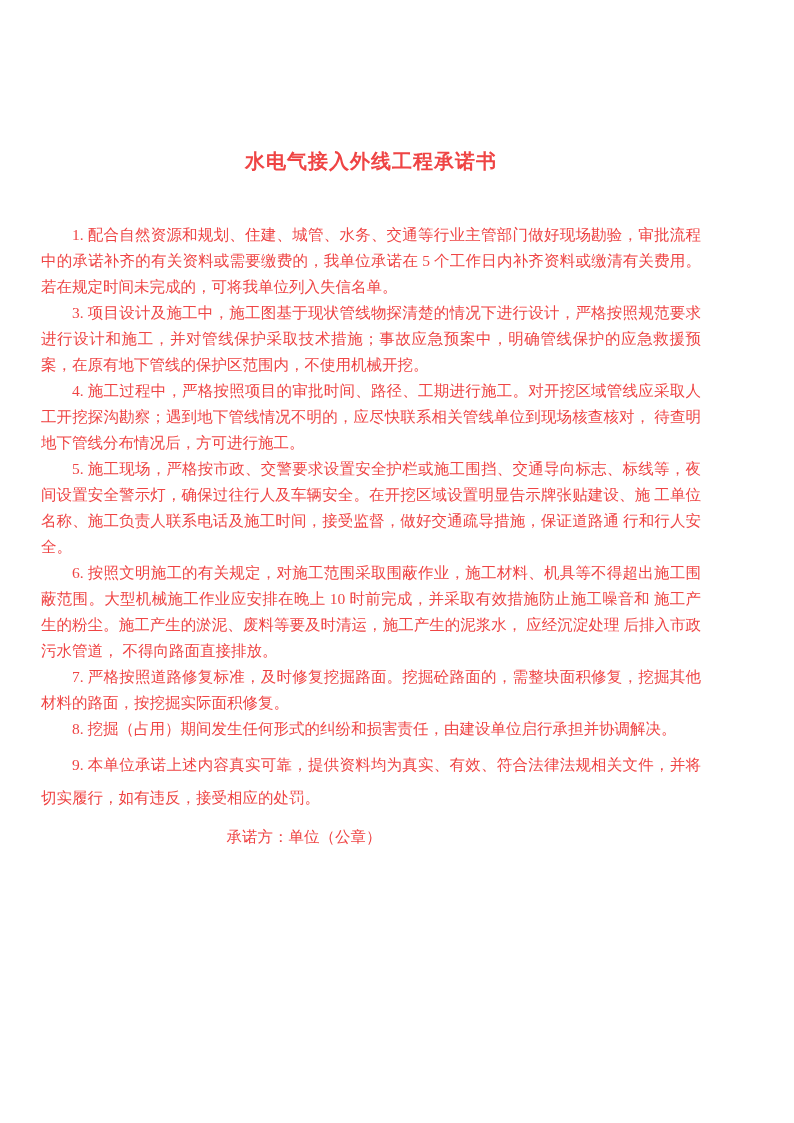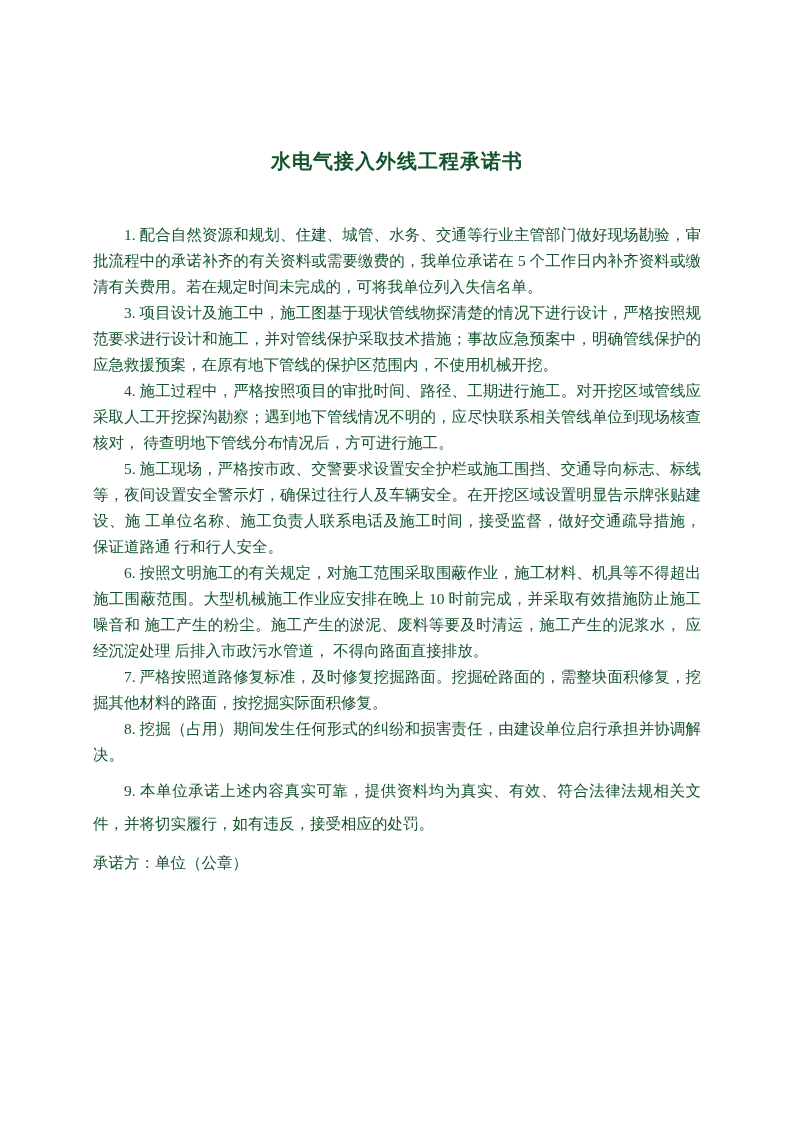--- a/index.html
+++ b/index.html
@@ -7,23 +7,23 @@
     padding: 0;
     background: #888;
   }
   .doc-page {
     position: relative;
     width: 794px;
     height: 1123px;
     margin: 0 auto;
     background: #ffffff;
     box-sizing: border-box;
-    padding: 148px 93px 0 93px;
+    padding: 148px 93px 0 41px;
     font-family: "Liberation Serif", "DejaVu Serif", serif;
-    color: #14532d;
+    color: #ef4444;
     overflow: hidden;
   }
   .doc-title {
     margin: 0 0 48px 0;
     text-align: center;
     font-size: 20px;
     font-weight: 600;
     letter-spacing: 1px;
     line-height: 26px;
   }
@@ -35,21 +35,21 @@
     text-indent: 2em;
     word-break: break-all;
   }
   .doc-body p.doc-paragraph.loose {
     margin-top: 6px;
     line-height: 33px;
   }
   .signature-line {
     margin: 10px 0 0 0;
     padding-right: 134px;
-    text-align: left;
+    text-align: center;
     font-size: 15.5px;
     line-height: 26px;
   }
 </style>
 </head>
 <body>
 
 <div class="doc-page">
   <h1 class="doc-title">水电气接入外线工程承诺书</h1>
 

